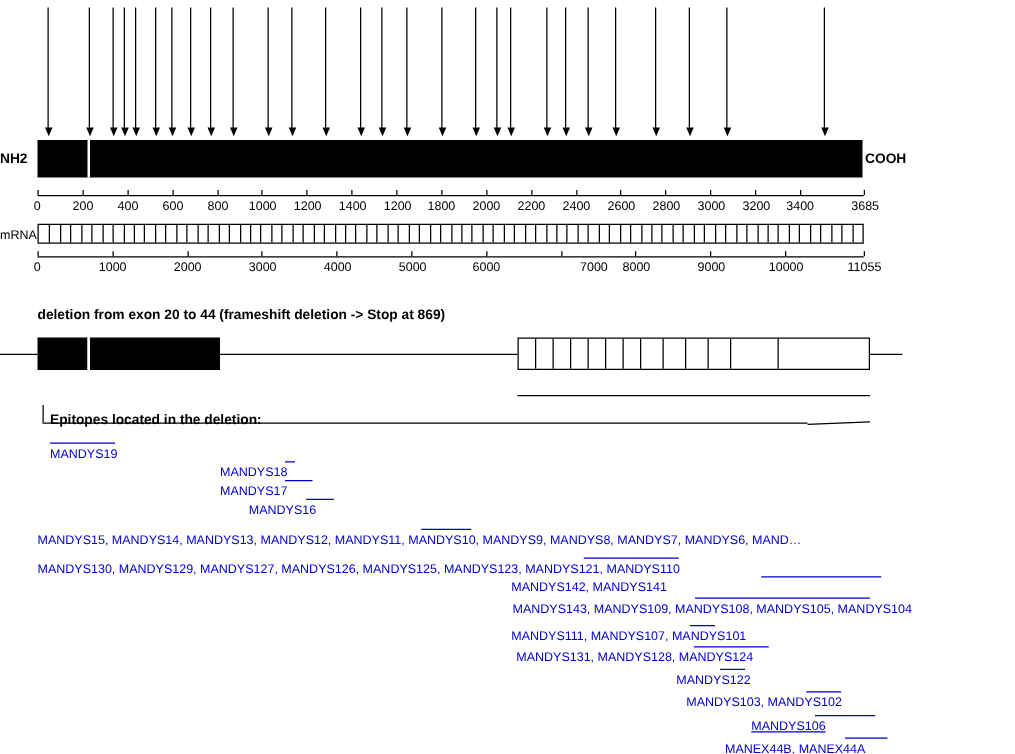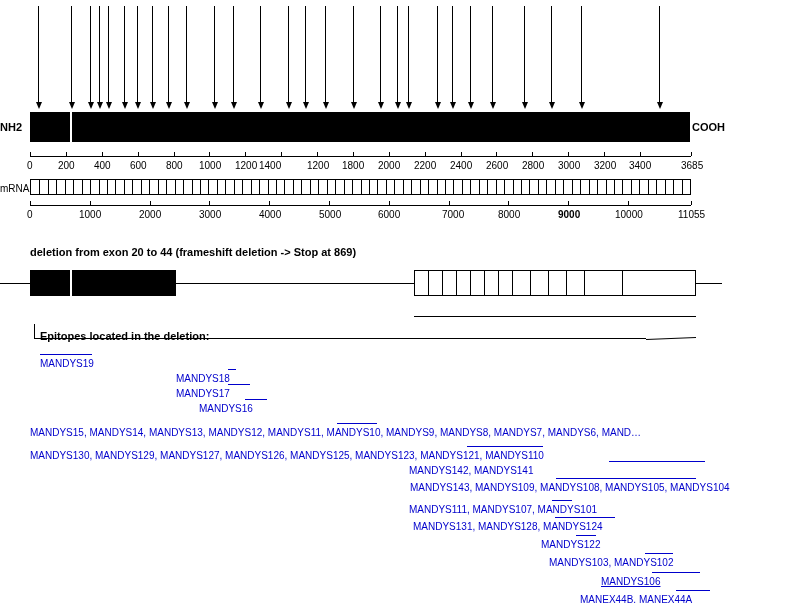--- a/index.html
+++ b/index.html
@@ -194,21 +194,21 @@
     <div class="tick-num" style="left: 94px; top: 160px;">400</div>
     <div class="tick" style="left: 138px; top: 152px;"></div>
     <div class="tick-num" style="left: 130px; top: 160px;">600</div>
     <div class="tick" style="left: 174px; top: 152px;"></div>
     <div class="tick-num" style="left: 166px; top: 160px;">800</div>
     <div class="tick" style="left: 209px; top: 152px;"></div>
     <div class="tick-num" style="left: 199px; top: 160px;">1000</div>
     <div class="tick" style="left: 245px; top: 152px;"></div>
     <div class="tick-num" style="left: 235px; top: 160px;">1200</div>
     <div class="tick" style="left: 281px; top: 152px;"></div>
-    <div class="tick-num" style="left: 259px; top: 160px;">1400</div>
+    <div class="tick-num" style="left: 271px; top: 160px;">1400</div>
     <div class="tick" style="left: 317px; top: 152px;"></div>
     <div class="tick-num" style="left: 307px; top: 160px;">1200</div>
     <div class="tick" style="left: 353px; top: 152px;"></div>
     <div class="tick-num" style="left: 342px; top: 160px;">1800</div>
     <div class="tick" style="left: 389px; top: 152px;"></div>
     <div class="tick-num" style="left: 378px; top: 160px;">2000</div>
     <div class="tick" style="left: 425px; top: 152px;"></div>
     <div class="tick-num" style="left: 414px; top: 160px;">2200</div>
     <div class="tick" style="left: 461px; top: 152px;"></div>
     <div class="tick-num" style="left: 450px; top: 160px;">2400</div>
@@ -317,25 +317,25 @@
     <div class="tick-num" style="left: 139px; top: 209px;">2000</div>
     <div class="tick" style="left: 209px; top: 201px;"></div>
     <div class="tick-num" style="left: 199px; top: 209px;">3000</div>
     <div class="tick" style="left: 269px; top: 201px;"></div>
     <div class="tick-num" style="left: 259px; top: 209px;">4000</div>
     <div class="tick" style="left: 329px; top: 201px;"></div>
     <div class="tick-num" style="left: 319px; top: 209px;">5000</div>
     <div class="tick" style="left: 389px; top: 201px;"></div>
     <div class="tick-num" style="left: 378px; top: 209px;">6000</div>
     <div class="tick" style="left: 449px; top: 201px;"></div>
-    <div class="tick-num" style="left: 442px; top: 209px; text-align: right;">7000</div>
+    <div class="tick-num" style="left: 464px; top: 209px; text-align: right;">7000</div>
     <div class="tick" style="left: 508px; top: 201px;"></div>
     <div class="tick-num" style="left: 498px; top: 209px;">8000</div>
     <div class="tick" style="left: 568px; top: 201px;"></div>
-    <div class="tick-num" style="left: 558px; top: 209px; font-weight: bold;">9000</div>
+    <div class="tick-num" style="left: 558px; top: 209px;">9000</div>
     <div class="tick" style="left: 628px; top: 201px;"></div>
     <div class="tick-num" style="left: 615px; top: 209px;">10000</div>
     <div class="tick" style="left: 691px; top: 201px;"></div>
     <div class="tick-num" style="left: 678px; top: 209px;">11055</div>
   </div>
 
 <div class="label-bold" style="left:30px; top:246px;">deletion from exon 20 to 44 (frameshift deletion -&gt; Stop at 869)</div>
 
 <div class="intron" style="left:0px; top:283px; width:30px;"></div>
 <div class="exon-black" style="left:30px; top:270px; width:40px; height:26px;"></div>

